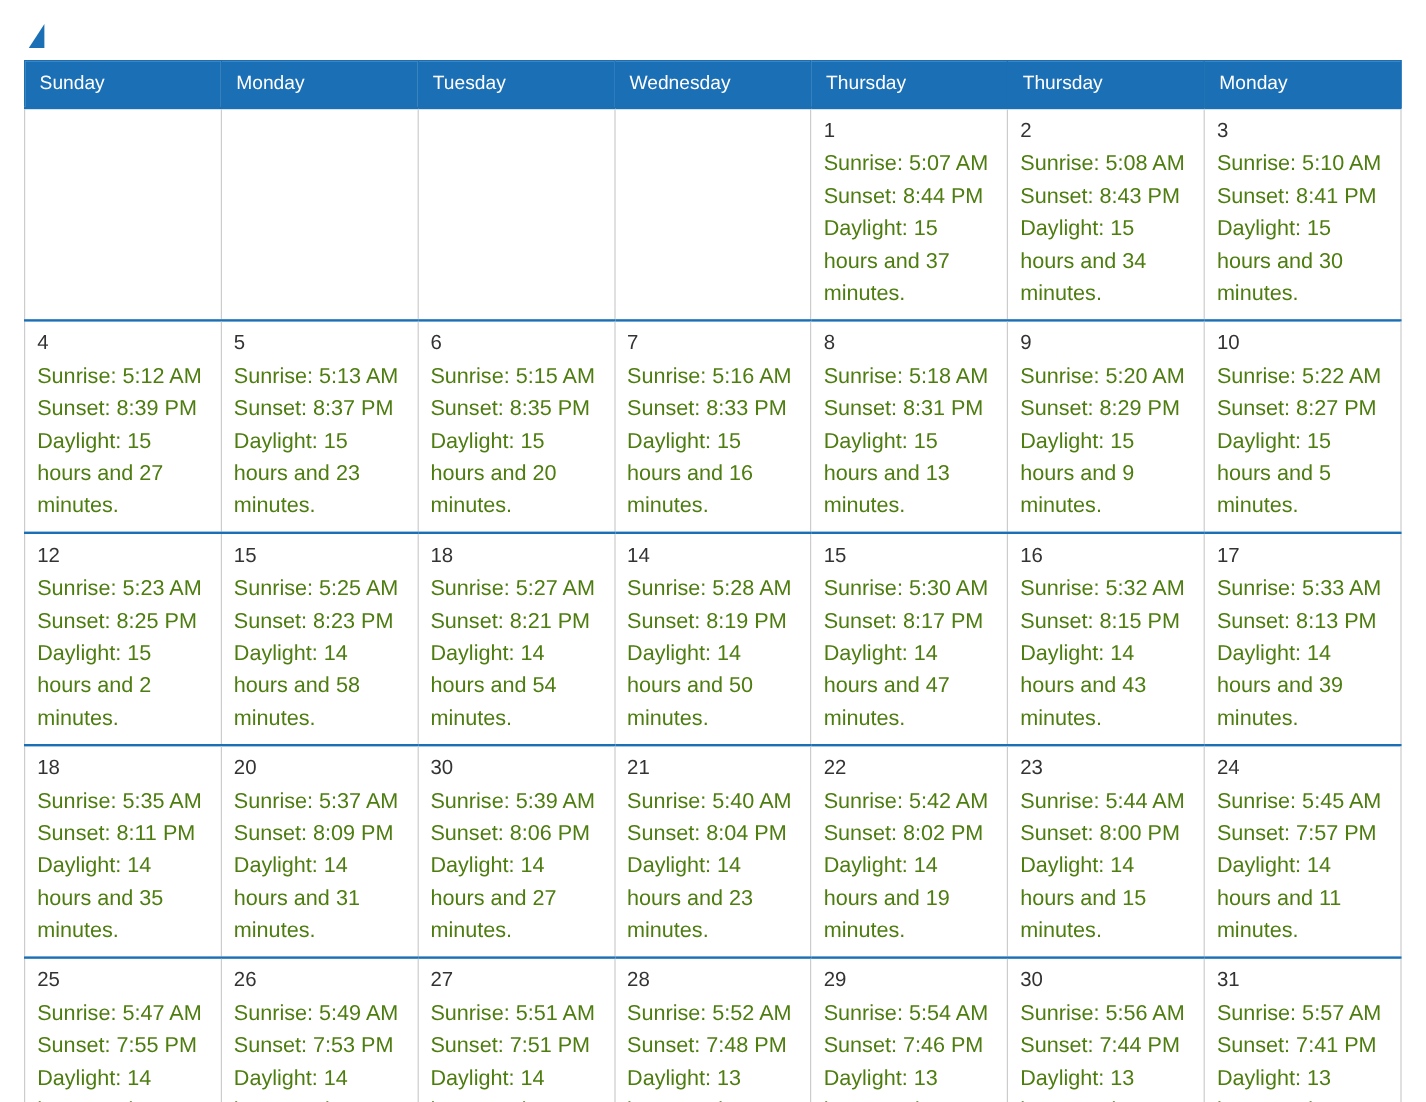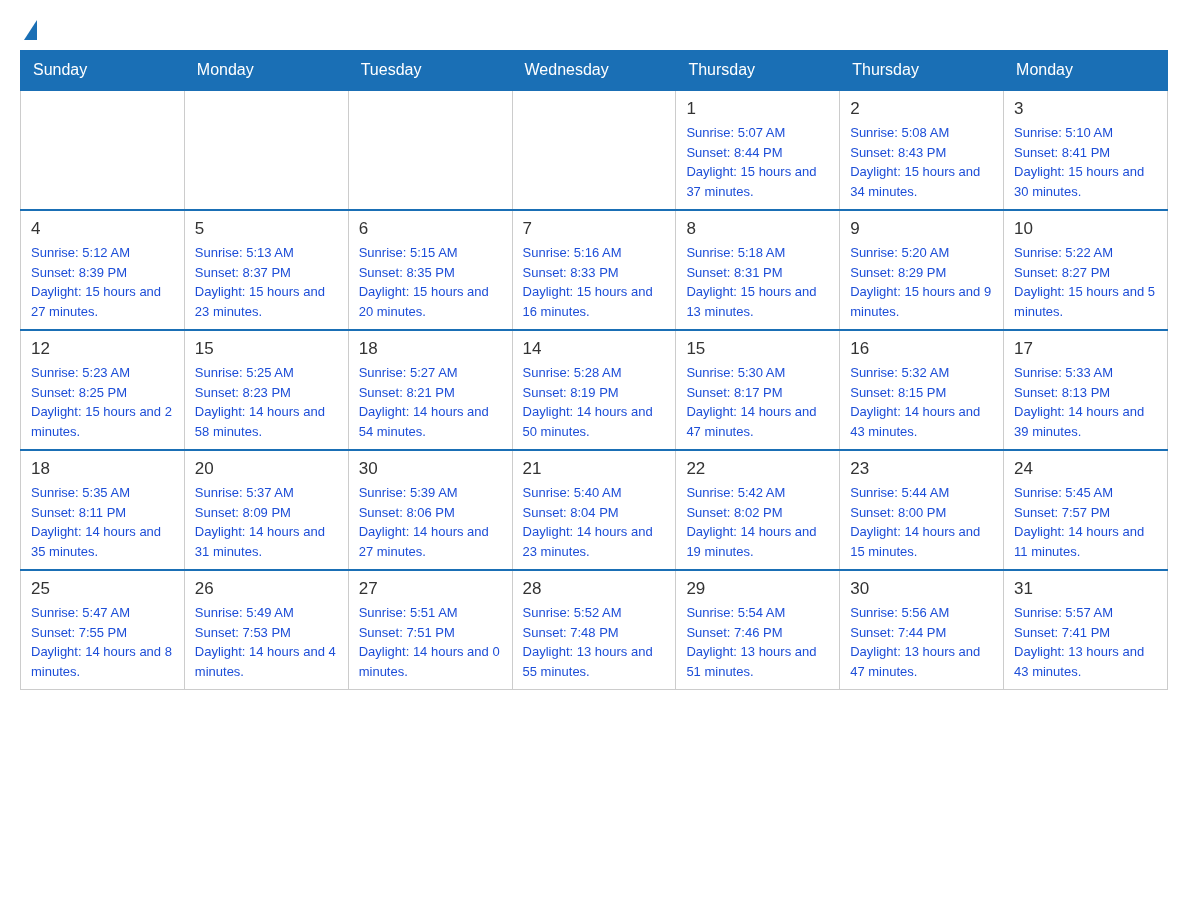--- a/index.html
+++ b/index.html
@@ -67,23 +67,23 @@
       font-size: 13px;
       color: #333;
     }
     .day-number {
       font-size: 17px;
       color: #333;
       display: block;
       margin-bottom: 4px;
     }
     .day-info {
-      font-size: 13px;
+      font-size: 18px;
       line-height: 1.5;
-      color: #1d4ed8;
+      color: #4d7c0f;
     }
     .empty-cell {
       background: #fff;
     }
     tr.week-row td {
       border-top: 2px solid #1a6fb5;
     }
   </style>
 </head>
 <body>

